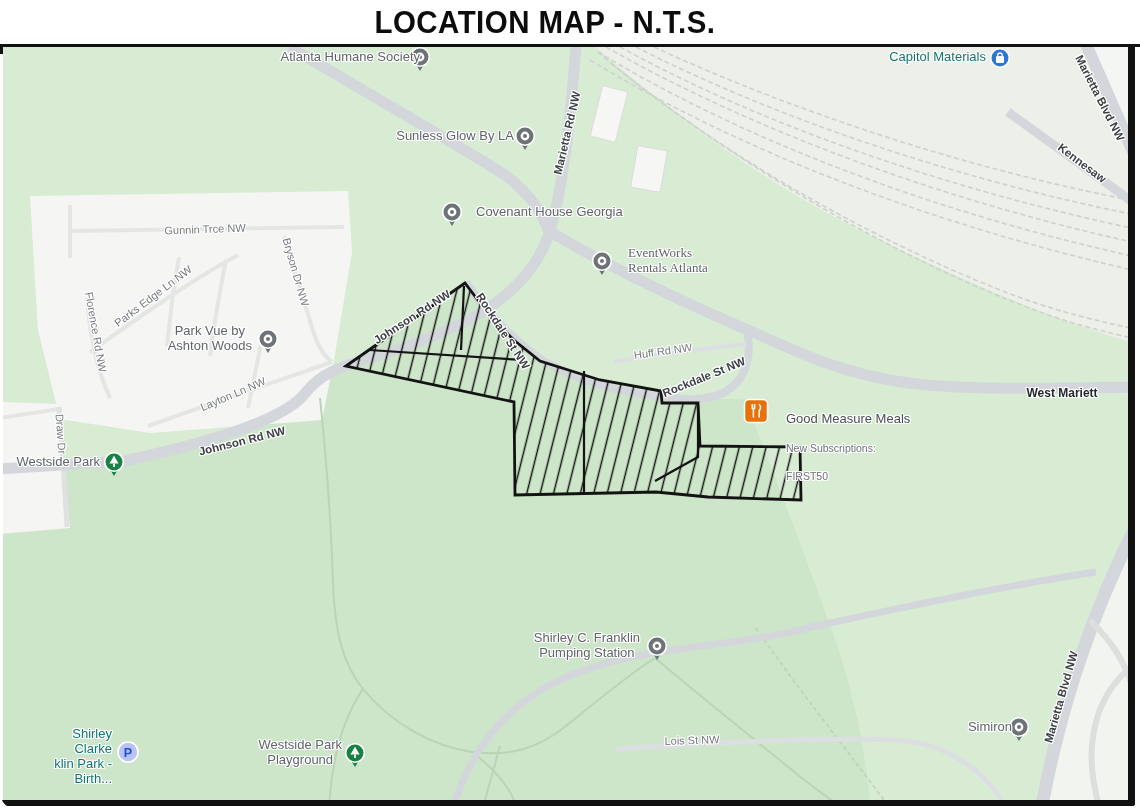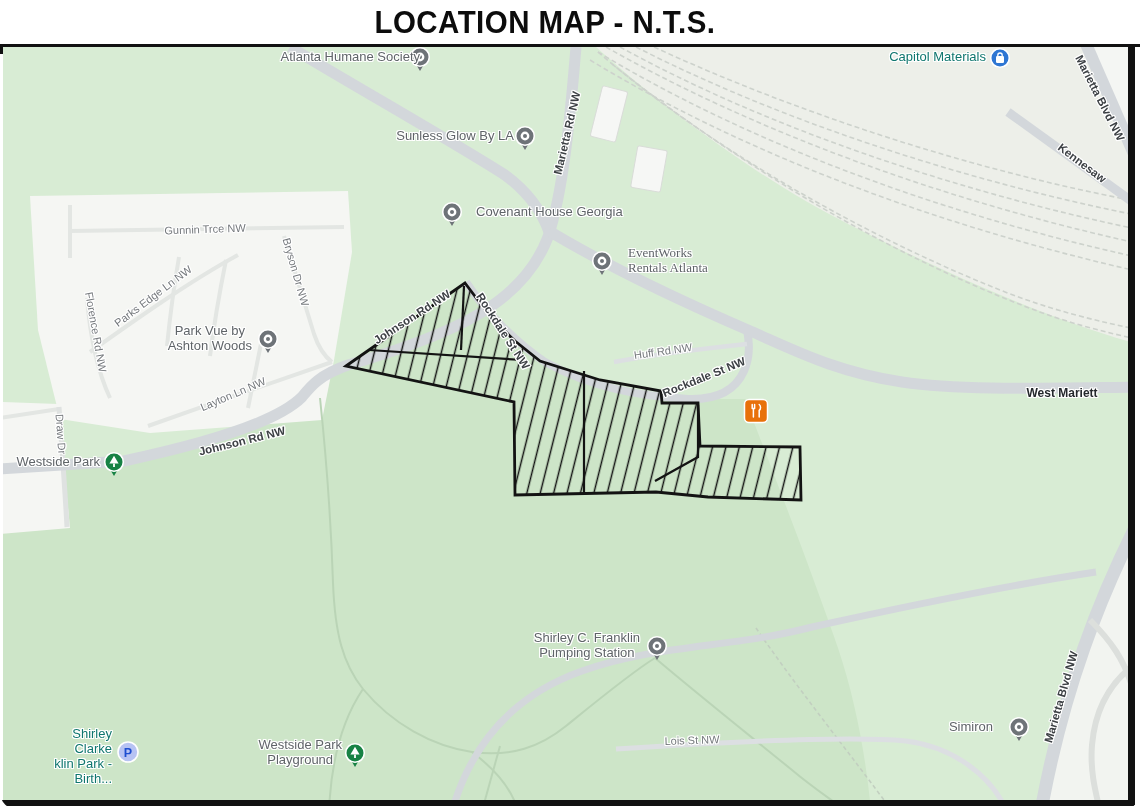--- a/index.html
+++ b/index.html
@@ -246,27 +246,32 @@
 
   <div class="poi-label ta-r" style="right:720px;top:57px;text-align:center;">Atlanta Humane Society</div>
   <div class="poi-label ta-r" style="right:626px;top:136px;">Sunless Glow By LA</div>
   <div class="poi-label ta-l" style="left:468px;top:212px;">Covenant House Georgia</div>
   <div class="poi-label ta-l" style="left:620px;top:261px;font-family:Liberation Serif, serif;">EventWorks
 Rentals Atlanta</div>
   <div class="poi-label blue ta-r" style="right:154px;top:57px;">Capitol Materials</div>
   <div class="poi-label ta-c" style="right:888px;top:339px;">Park Vue by
 Ashton Woods</div>
   <div class="poi-label ta-r" style="right:1040px;top:462px;">Westside Park</div>
+  <div class="poi-label ta-l gm-block" style="left:778px;top:397px;">
+    <span class="gm-name">Good Measure Meals</span>
+    <span class="gm-sub">New Subscriptions:</span>
+    <span class="gm-sub">FIRST50</span>
+  </div>
   <div class="poi-label ta-c" style="right:500px;top:646px;">Shirley C. Franklin
 Pumping Station</div>
   <div class="poi-label ta-c" style="right:798px;top:753px;">Westside Park
 Playground</div>
   <div class="poi-label blue ta-r" style="right:1028px;top:757px;margin-left:33px;">Shirley Clarke
 klin Park - Birth...</div>
-  <div class="poi-label ta-r" style="right:147px;top:727px;">Simiron</div>
+  <div class="poi-label ta-r" style="right:128px;top:727px;">Simiron</div>
 
   <div class="attribution">Google Maps</div>
 
   <div class="frame f-top"></div>
   <div class="frame f-left"></div>
   <div class="frame f-right"></div>
   <div class="frame f-bottom"></div>
 
 </div>
 

